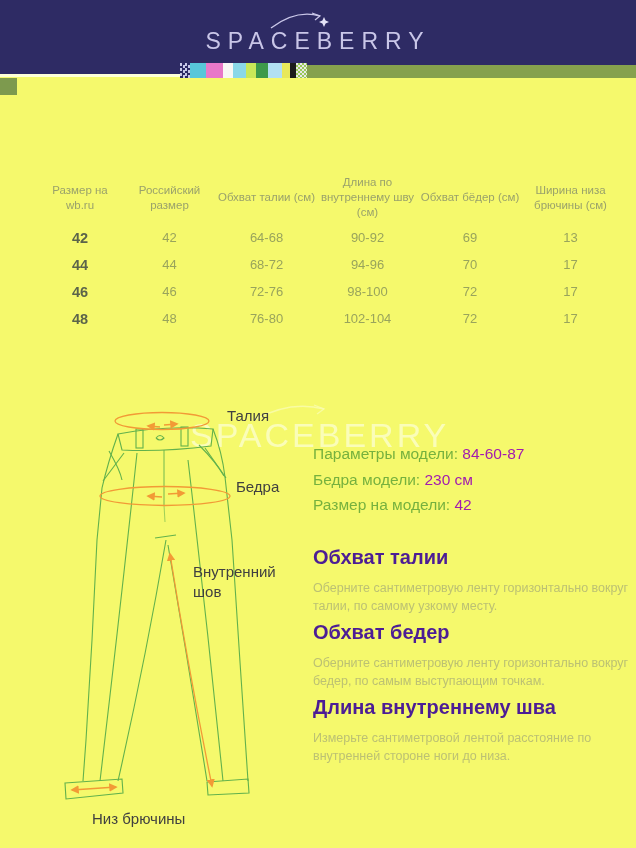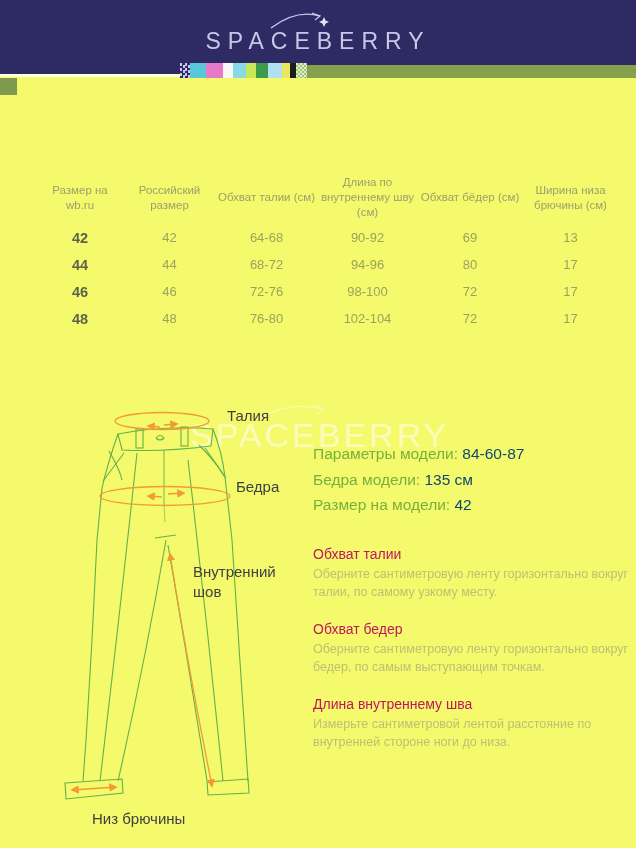--- a/index.html
+++ b/index.html
@@ -102,26 +102,26 @@
   }
   .lbl-waist { left:227px; top:406px; }
   .lbl-hips  { left:236px; top:477px; }
   .lbl-inseam{ left:193px; top:562px; width:100px; }
   .lbl-hem   { left:92px;  top:809px; }
 
   
   .model-info { position:absolute; left:313px; top:441px; width:320px; }
   .model-line { font-size:15.5px; line-height:25.5px; white-space:nowrap; }
   .model-line .lbl { color:#76b13e; font-weight:500; }
-  .model-line .val { color:#0c4a6e; }
+  .model-line .val { color:#a21caf; }
 
   .guide-section { position:absolute; left:313px; width:320px; }
   .gs-1 { top:546px; } .gs-2 { top:621px; } .gs-3 { top:696px; }
-  .guide-title { color:#be185d; font-size:14px; font-weight:400; }
-  .guide-text  { color:#bcc173; font-size:12.5px; line-height:18px; margin-top:3px; width:318px; }
+  .guide-title { color:#4c1d95; font-size:20px; font-weight:700; }
+  .guide-text  { color:#bcc173; font-size:12.5px; line-height:18px; margin-top:10px; width:318px; }
 </style>
 </head>
 <body>
 
 <div class="header"></div>
 <div class="header-ext-left"></div>
 <div class="header-pale-line"></div>
 <div class="olive-band"></div>
 <div class="olive-square"></div>
 
@@ -164,21 +164,21 @@
       <div class="cell">64-68</div>
       <div class="cell">90-92</div>
       <div class="cell">69</div>
       <div class="cell">13</div>
     </div>
     <div class="tbl-grid tbl-row">
       <div class="cell first">44</div>
       <div class="cell">44</div>
       <div class="cell">68-72</div>
       <div class="cell">94-96</div>
-      <div class="cell">80</div>
+      <div class="cell">70</div>
       <div class="cell">17</div>
     </div>
     <div class="tbl-grid tbl-row">
       <div class="cell first">46</div>
       <div class="cell">46</div>
       <div class="cell">72-76</div>
       <div class="cell">98-100</div>
       <div class="cell">72</div>
       <div class="cell">17</div>
     </div>
@@ -254,21 +254,21 @@
 <div class="diag-label lbl-inseam">Внутренний шов</div>
 <div class="diag-label lbl-hem">Низ брючины</div>
 
 <div class="model-info">
   <div class="model-line">
     <span class="lbl">Параметры модели:</span>
     <span class="val">84-60-87</span>
   </div>
   <div class="model-line">
     <span class="lbl">Бедра модели:</span>
-    <span class="val">135 см</span>
+    <span class="val">230 см</span>
   </div>
   <div class="model-line">
     <span class="lbl">Размер на модели:</span>
     <span class="val">42</span>
   </div>
 </div>
 
 <div class="guide-section gs-1">
   <div class="guide-title">Обхват талии</div>
   <div class="guide-text">Оберните сантиметровую ленту горизонтально вокруг талии, по самому узкому месту.</div>

